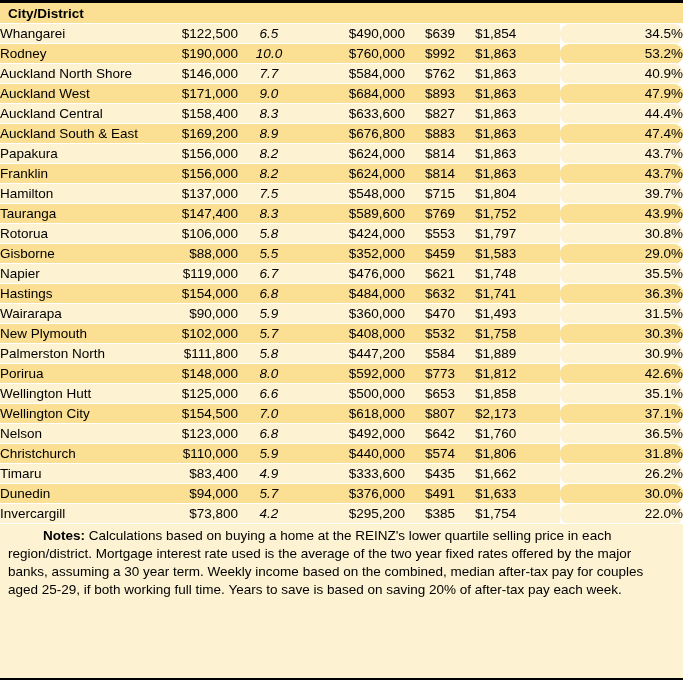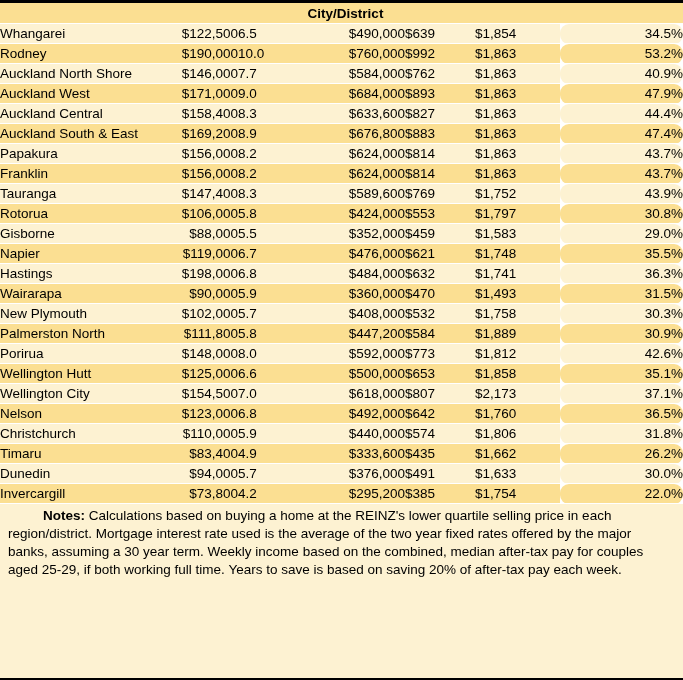--- a/index.html
+++ b/index.html
@@ -27,33 +27,33 @@
     font-size: 13.5px;
     line-height: 19px;
     white-space: nowrap;
     overflow: hidden;
     border-bottom: 1px solid #ffffff;
     font-weight: normal;
   }
   thead th.hdr {
     background: var(--gold, #fbdf92);
     font-weight: bold;
-    text-align: center;
+    text-align: left;
     padding-left: 8px;
     height: 20px;
     font-size: 13.5px;
     margin-left: 40px;
   }
   tbody tr:nth-child(odd)  td { background: var(--cream, #fdf2d2); }
   tbody tr:nth-child(even) td { background: var(--gold, #fbdf92); }
   td.c0 { text-align: left;  padding-left: 8px; }
   td.c1 { text-align: right; padding-right: 12px; }
-  td.c2 { text-align: left; padding-right: 10px; }
+  td.c2 { text-align: center; padding-right: 10px; font-style: italic; }
   td.c3 { text-align: right; padding-right: 10px; }
-  td.c4 { text-align: left; padding-right: 10px; }
+  td.c4 { text-align: center; padding-right: 10px; }
   td.c5 { text-align: left; padding-right: 10px; }
   td.c6 { text-align: right; padding-right: 46px; border-radius: 9px; }
   .notes {
     flex: 1;
     background: var(--cream, #fdf2d2);
     font-size: 13.5px;
     line-height: 18px;
     padding: 3px 12px 0 8px;
     box-sizing: border-box;
   }
@@ -145,20 +145,29 @@
         <tr>
           <td class="c0">Franklin</td>
           <td class="c1">$156,000</td>
           <td class="c2">8.2</td>
           <td class="c3">$624,000</td>
           <td class="c4">$814</td>
           <td class="c5">$1,863</td>
           <td class="c6">43.7%</td>
         </tr>
         <tr>
+          <td class="c0">Hamilton</td>
+          <td class="c1">$137,000</td>
+          <td class="c2">7.5</td>
+          <td class="c3">$548,000</td>
+          <td class="c4">$715</td>
+          <td class="c5">$1,804</td>
+          <td class="c6">39.7%</td>
+        </tr>
+        <tr>
           <td class="c0">Tauranga</td>
           <td class="c1">$147,400</td>
           <td class="c2">8.3</td>
           <td class="c3">$589,600</td>
           <td class="c4">$769</td>
           <td class="c5">$1,752</td>
           <td class="c6">43.9%</td>
         </tr>
         <tr>
           <td class="c0">Rotorua</td>
@@ -182,21 +191,21 @@
           <td class="c0">Napier</td>
           <td class="c1">$119,000</td>
           <td class="c2">6.7</td>
           <td class="c3">$476,000</td>
           <td class="c4">$621</td>
           <td class="c5">$1,748</td>
           <td class="c6">35.5%</td>
         </tr>
         <tr>
           <td class="c0">Hastings</td>
-          <td class="c1">$198,000</td>
+          <td class="c1">$154,000</td>
           <td class="c2">6.8</td>
           <td class="c3">$484,000</td>
           <td class="c4">$632</td>
           <td class="c5">$1,741</td>
           <td class="c6">36.3%</td>
         </tr>
         <tr>
           <td class="c0">Wairarapa</td>
           <td class="c1">$90,000</td>
           <td class="c2">5.9</td>

